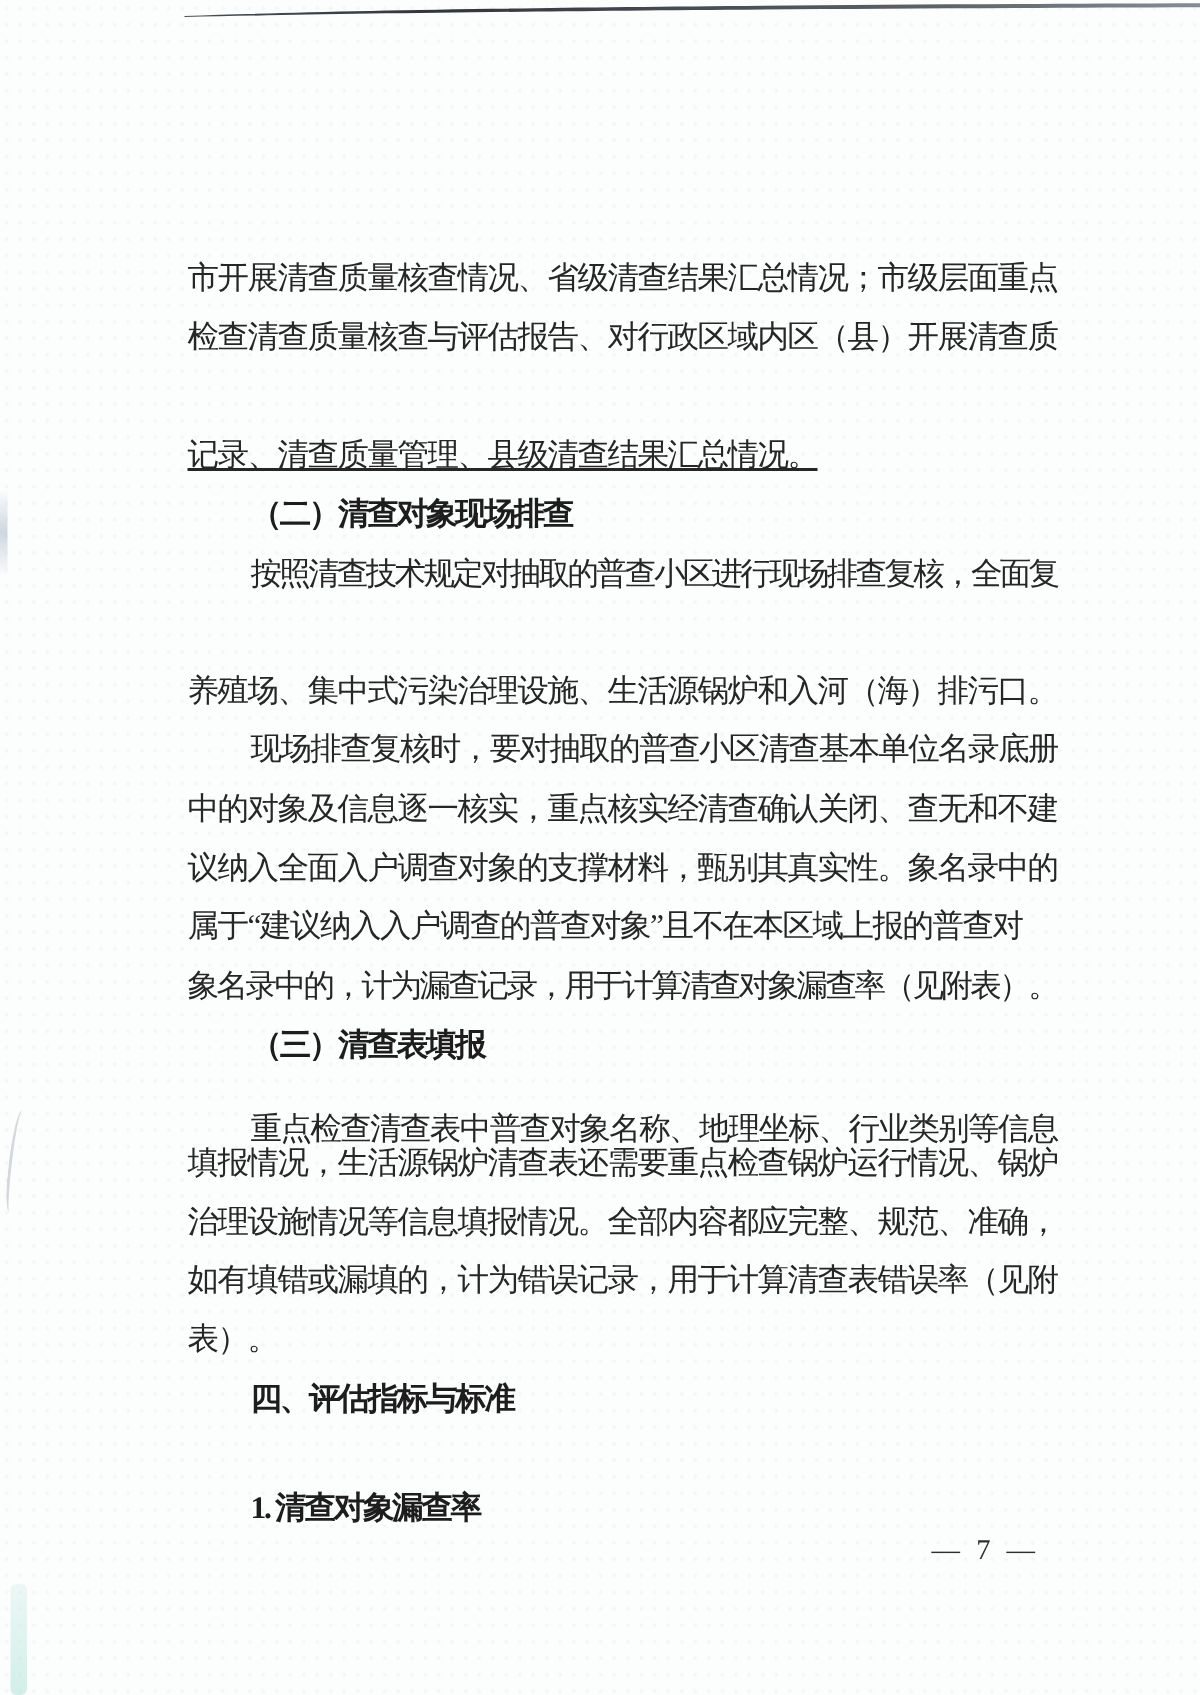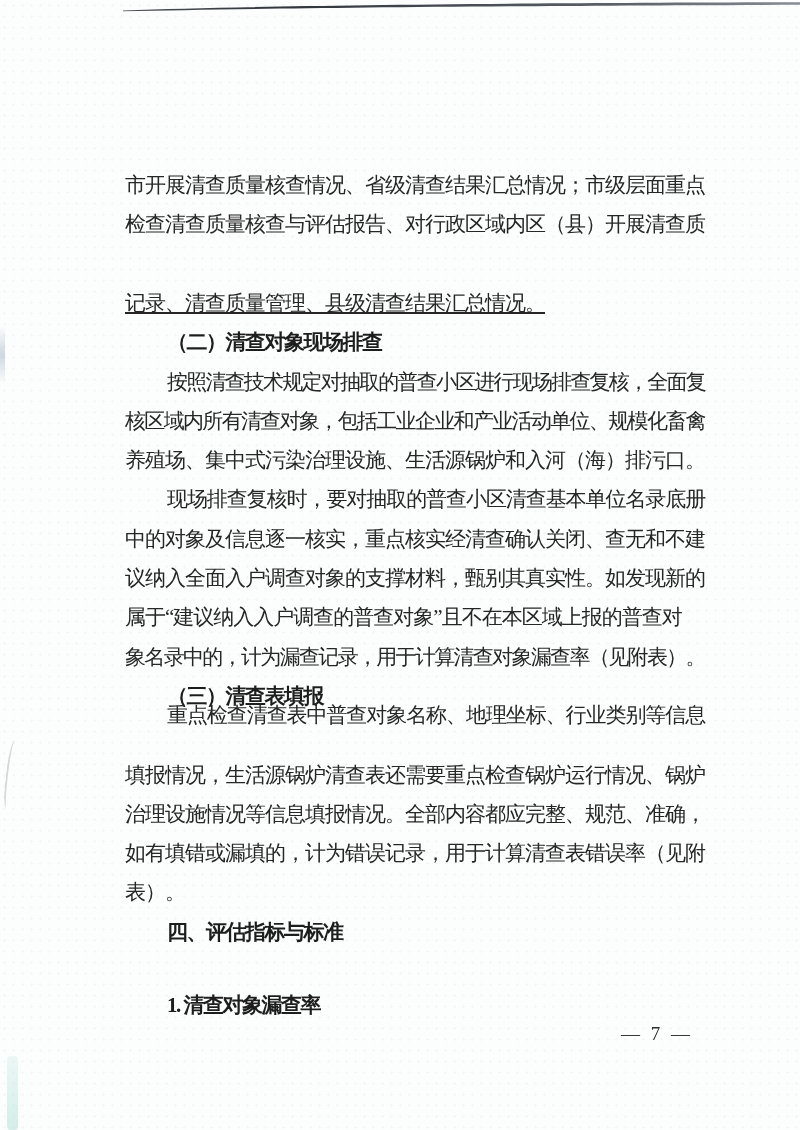--- a/index.html
+++ b/index.html
@@ -76,29 +76,28 @@
   <div class="smudge smudge-a"></div>
   <div class="smudge smudge-b"></div>
   <div class="smudge smudge-c"></div>
 
   <div class="textblock">
       <div class="line" style="top: 157px; letter-spacing: -1px;">市开展清查质量核查情况、省级清查结果汇总情况；市级层面重点</div>
       <div class="line" style="top: 196.3px; letter-spacing: -1px;">检查清查质量核查与评估报告、对行政区域内区（县）开展清查质</div>
       <div class="line" style="top: 274.9px; letter-spacing: -1px; text-decoration: underline;">记录、清查质量管理、县级清查结果汇总情况。</div>
       <div class="line heading indent" style="top: 314.2px;">（二）清查对象现场排查</div>
       <div class="line indent" style="top: 353.5px; letter-spacing: -1.79px;">按照清查技术规定对抽取的普查小区进行现场排查复核，全面复</div>
-      <div class="line" style="top: 392.8px; letter-spacing: -1.67px;">核区域内所有清查对象，包括工业企业和产业活动单位、规模化畜禽</div>
       <div class="line" style="top: 432.1px; letter-spacing: -1px;">养殖场、集中式污染治理设施、生活源锅炉和入河（海）排污口。</div>
       <div class="line indent" style="top: 471.4px; letter-spacing: -1.07px;">现场排查复核时，要对抽取的普查小区清查基本单位名录底册</div>
       <div class="line" style="top: 510.7px; letter-spacing: -1px;">中的对象及信息逐一核实，重点核实经清查确认关闭、查无和不建</div>
-      <div class="line" style="top: 550px; letter-spacing: -1px;">议纳入全面入户调查对象的支撑材料，甄别其真实性。如发现新的</div>
+      <div class="line" style="top: 550px; letter-spacing: -1px;">议纳入全面入户调查对象的支撑材料，甄别其真实性。象名录中的</div>
       <div class="line" style="top: 589.3px; letter-spacing: -1px;">属于“建议纳入入户调查的普查对象”且不在本区域上报的普查对</div>
       <div class="line" style="top: 628.6px; letter-spacing: -1.67px;">象名录中的，计为漏查记录，用于计算清查对象漏查率（见附表）。</div>
       <div class="line heading indent" style="top: 667.9px;">（三）清查表填报</div>
-      <div class="line indent" style="top: 687px; letter-spacing: -1.07px;">重点检查清查表中普查对象名称、地理坐标、行业类别等信息</div>
+      <div class="line indent" style="top: 724px; letter-spacing: -1.07px;">重点检查清查表中普查对象名称、地理坐标、行业类别等信息</div>
       <div class="line" style="top: 746.5px; letter-spacing: -1px;">填报情况，生活源锅炉清查表还需要重点检查锅炉运行情况、锅炉</div>
       <div class="line" style="top: 785.8px; letter-spacing: -1px;">治理设施情况等信息填报情况。全部内容都应完整、规范、准确，</div>
       <div class="line" style="top: 825.1px; letter-spacing: -1px;">如有填错或漏填的，计为错误记录，用于计算清查表错误率（见附</div>
       <div class="line" style="top: 864.4px; letter-spacing: -1px;">表）。</div>
       <div class="line heading indent" style="top: 903.7px;">四、评估指标与标准</div>
       <div class="line heading indent" style="top: 977px;">1. 清查对象漏查率</div>
     </div>
 
   <div class="pagenum">— 7 —</div>
 

